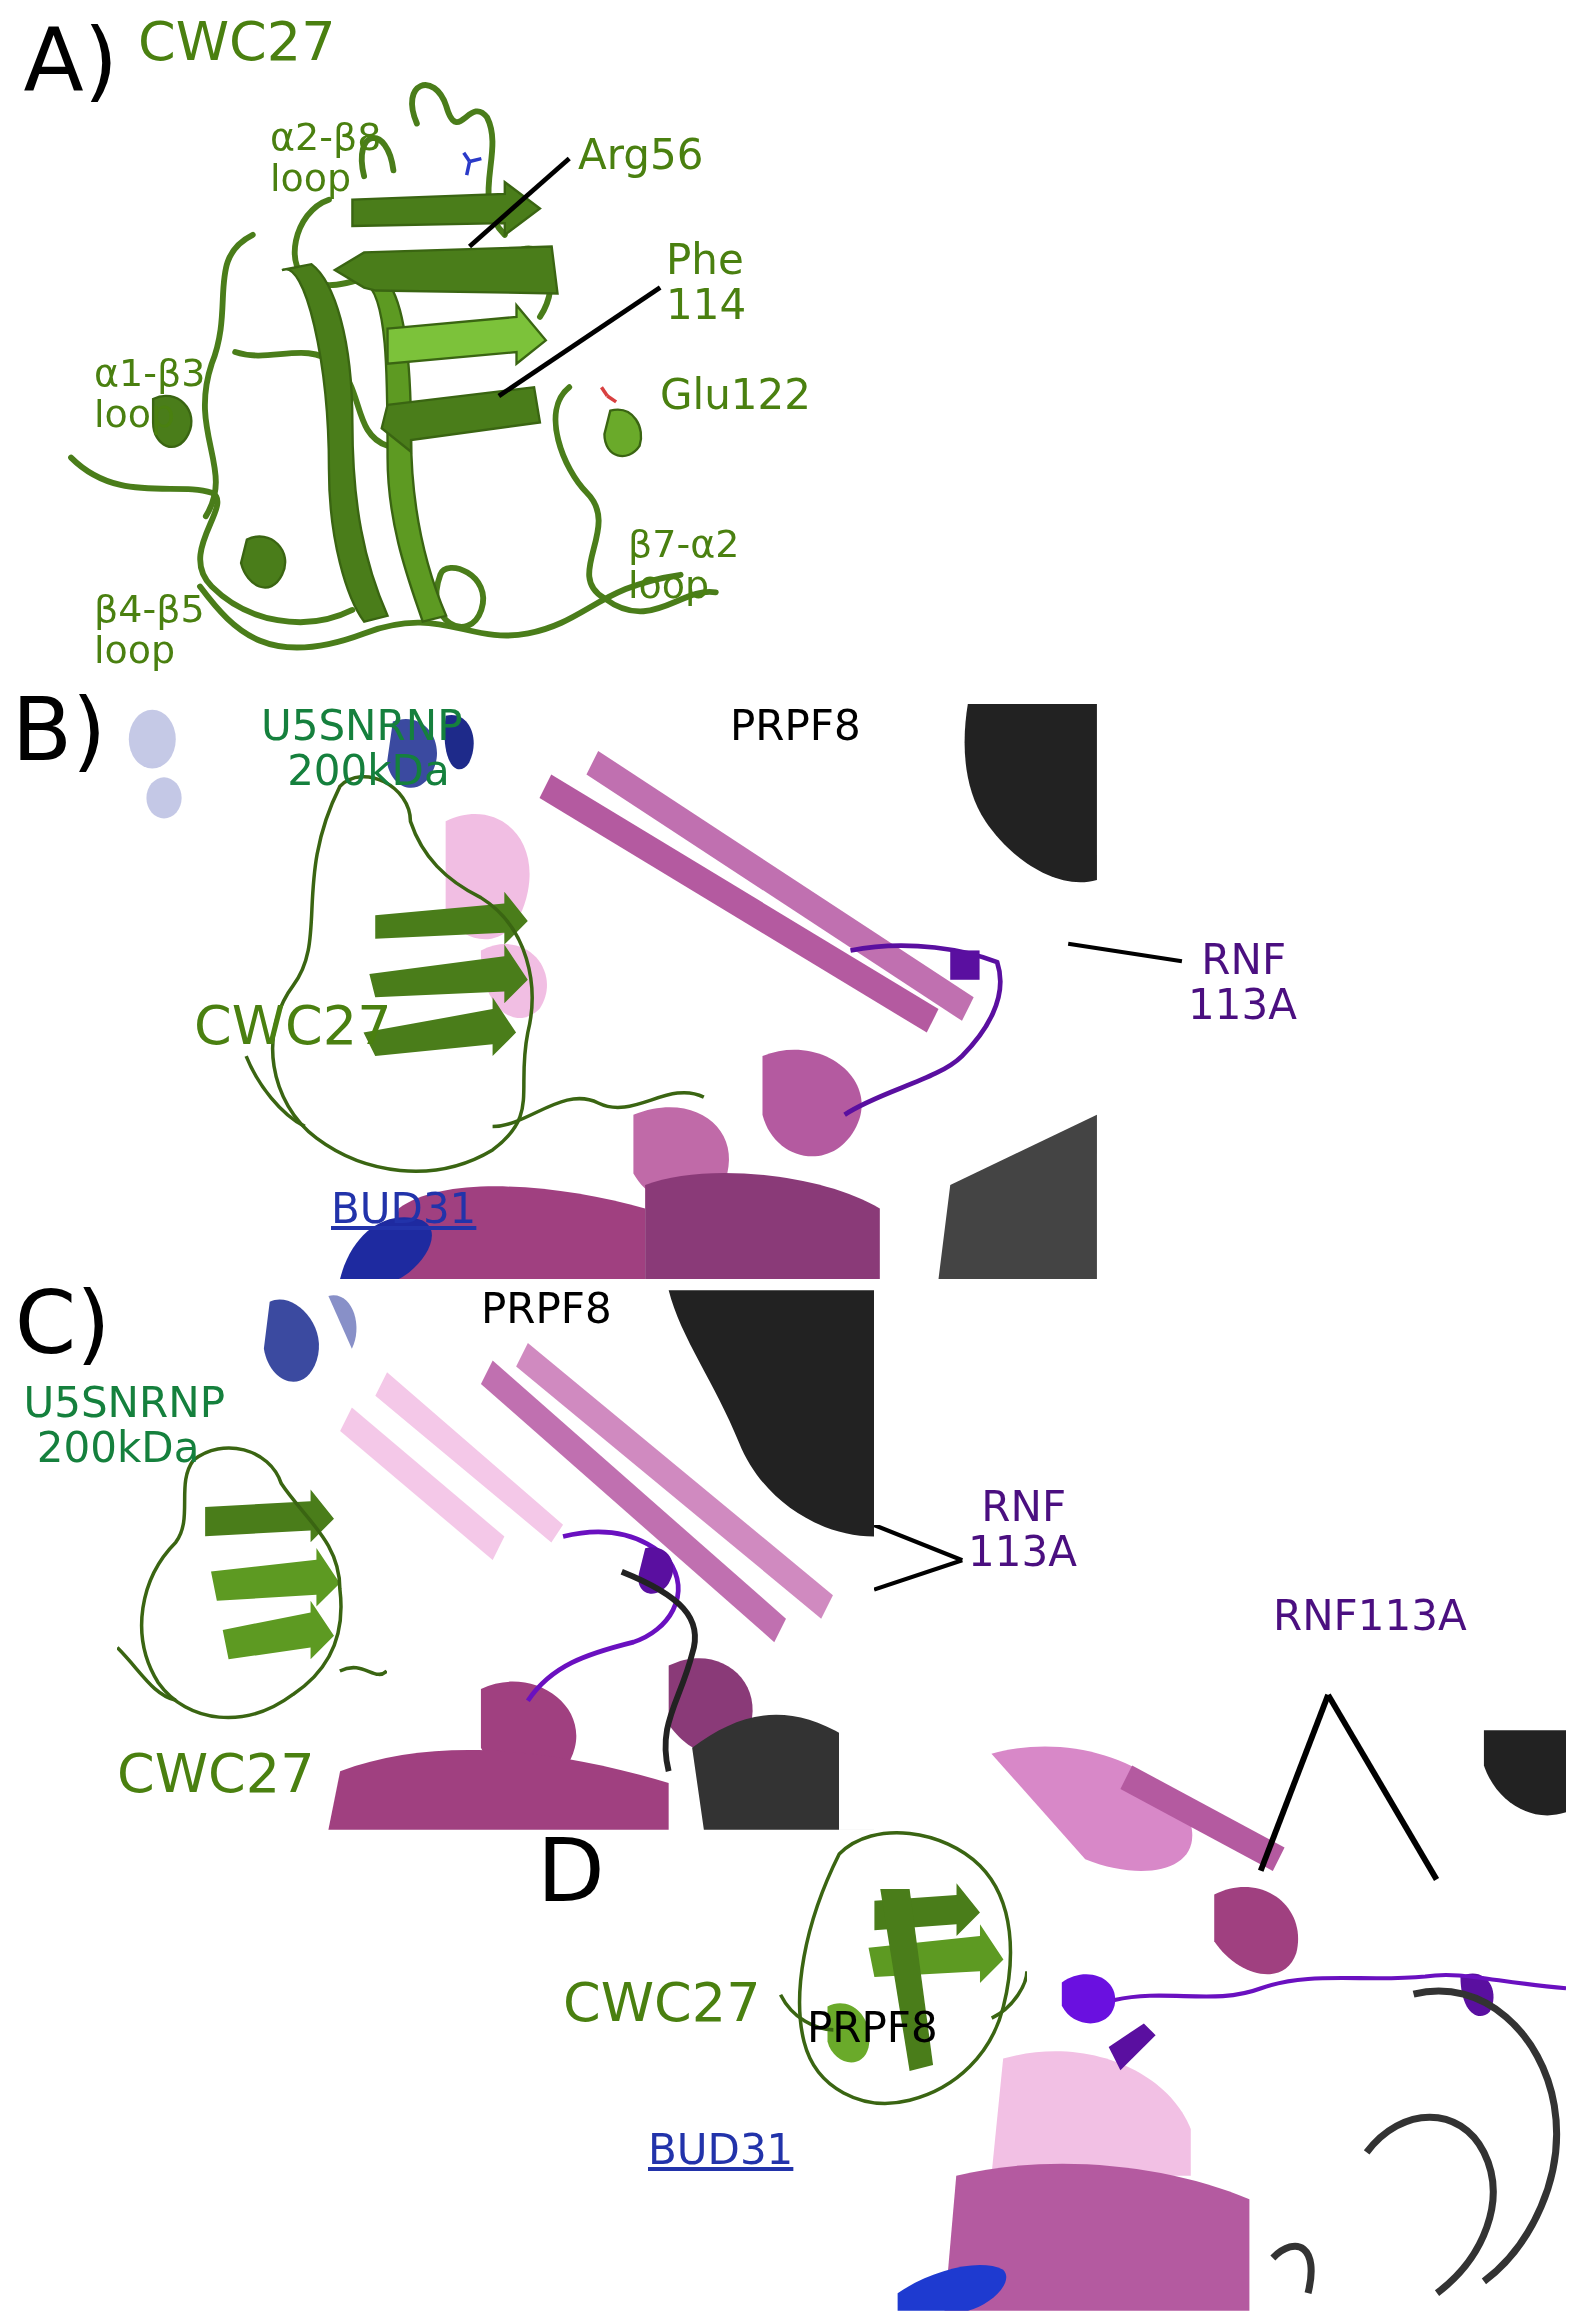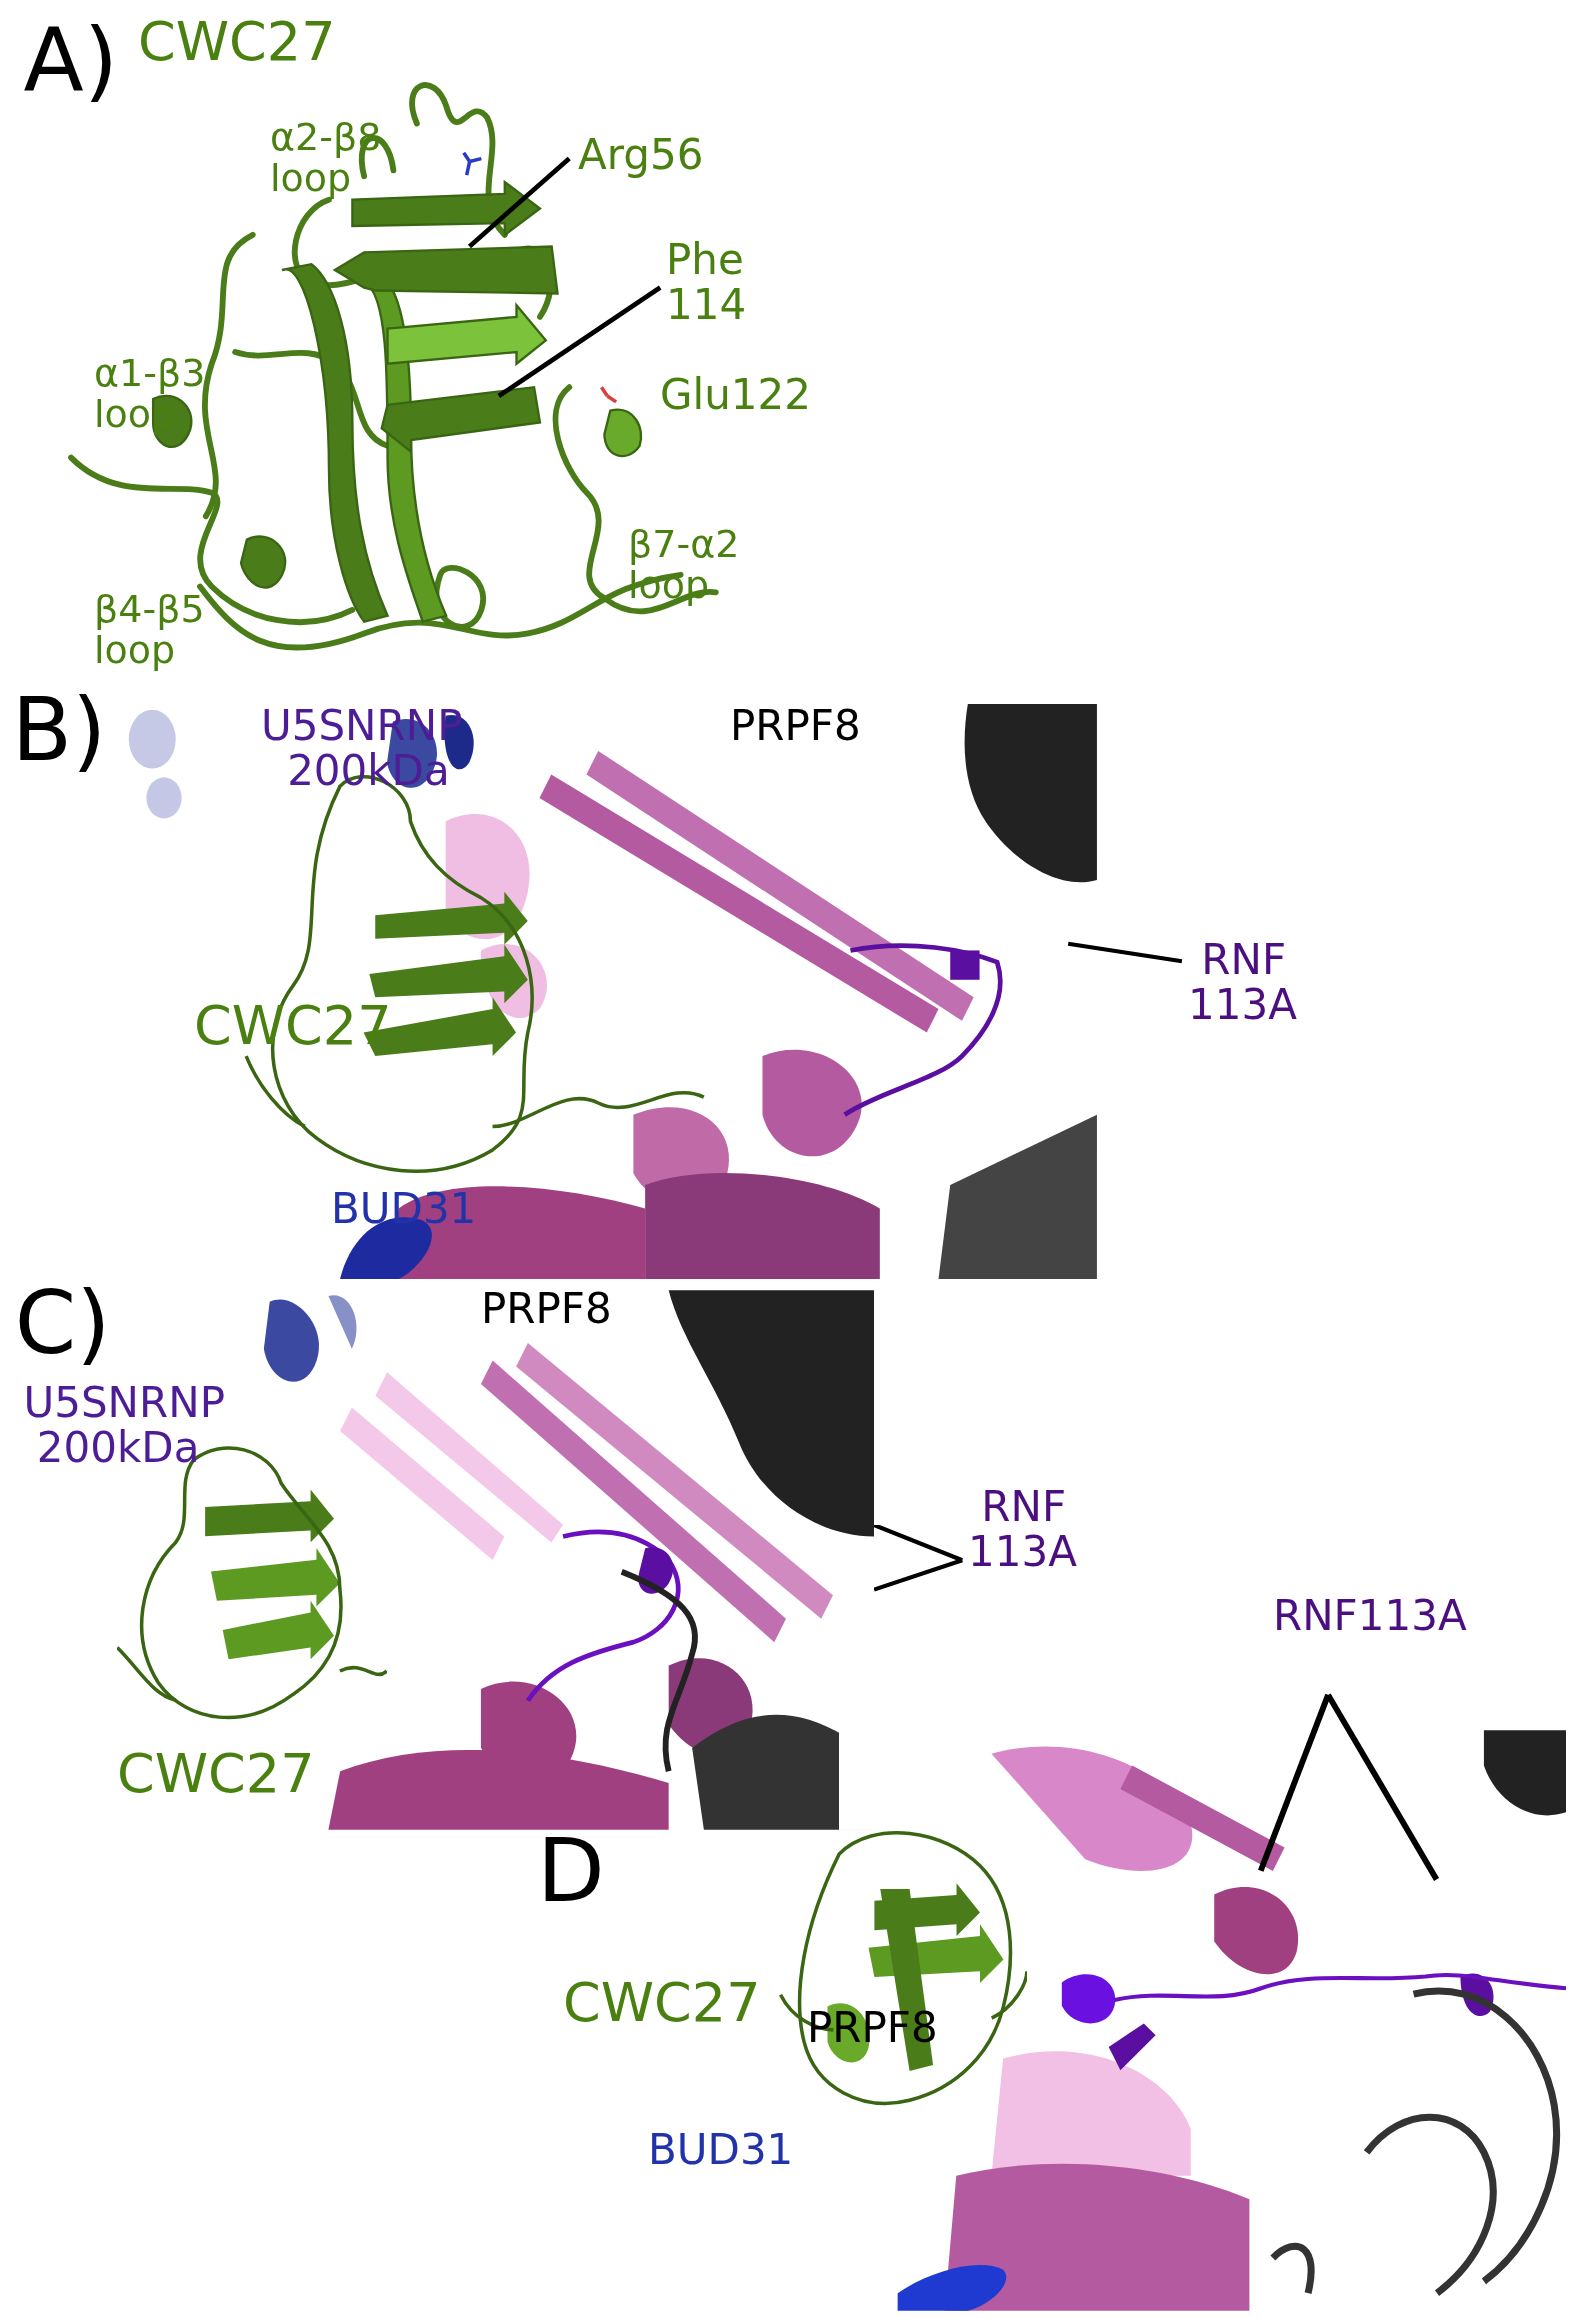--- a/index.html
+++ b/index.html
@@ -1,24 +1,24 @@
 <!DOCTYPE html>
 <html style="font-size:9.4px"><head>
 <meta charset="utf-8">
 <style>
   html, body { margin:0; padding:0; background:#ffffff; }
   body { width:1574px; height:2319px; position:relative; overflow:hidden; font-family:"DejaVu Sans", sans-serif; }
   .abs { position:absolute; }
   .panel-letter { position:absolute; color:#000; font-size:88px; line-height:1; font-weight:400; }
   .lbl { position:absolute; line-height:1.08; white-space:pre; }
   .green { color:#4a8010; }
-  .navy { color:#4c1d95; }
+  .navy { color:#15803d; }
   .pink { color:#000000; }
   .purple { color:#4b0f80; }
-  .blue { color:#2233aa; }
+  .blue { color:#2233aa;text-decoration:underline; }
   .big { font-size:54px; }
   .med { font-size:42px; }
   .sm  { font-size:38px; }
   .struct { position:absolute; overflow:hidden; }
   svg { display:block; }
 </style>
 </head>
 <body>
 
 <div>

